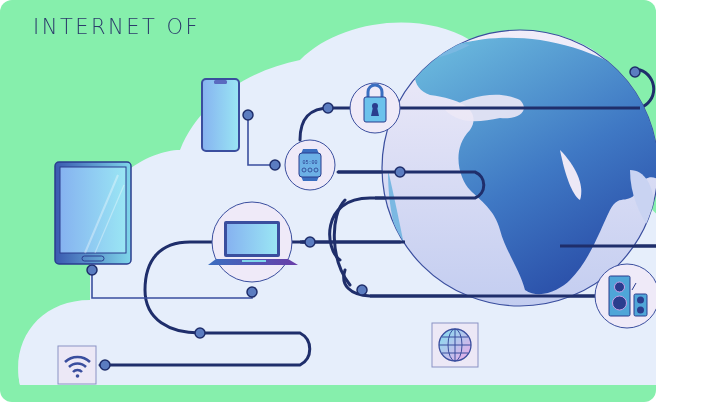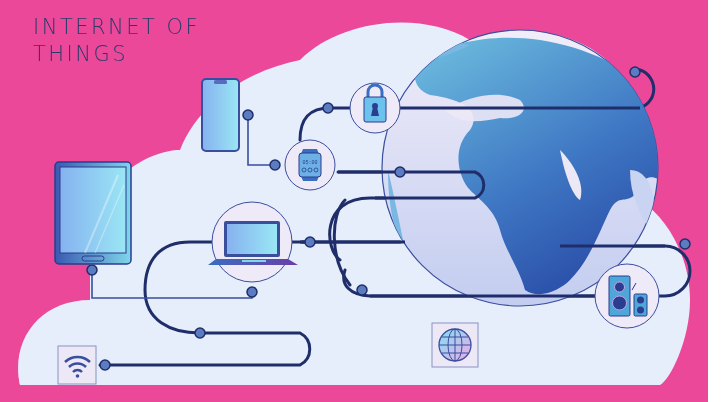--- a/index.html
+++ b/index.html
@@ -1,27 +1,26 @@
 <!DOCTYPE html>
 <html><head>
 <meta charset="utf-8">
 <style>
   html,body{margin:0;padding:0;background:#ffffff;}
-  .stage{position:relative;width:708px;height:402px;overflow:hidden;background:#ec4899;font-family:"Liberation Sans",sans-serif;}
+  .stage{position:relative;width:656px;height:402px;overflow:hidden;background:#86efac;font-family:"Liberation Sans",sans-serif;border-radius:12px;}
   .title{position:absolute;left:33px;top:14px;color:#2b3a6b;font-size:21px;letter-spacing:2.5px;line-height:27px;font-weight:normal;font-family:"DejaVu Sans",sans-serif;font-weight:300;}
   .title span{display:block;}
   svg.scene{position:absolute;left:0;top:0;}
 </style>
 </head>
 <body>
 
 <div class="stage">
   <div class="title">
     <span>INTERNET OF</span>
-    <span>THINGS</span>
   </div>
 
   <svg class="scene" width="721" height="402" viewBox="0 0 721 402" xmlns="http://www.w3.org/2000/svg">
     <defs>
       <linearGradient id="scr" x1="0" y1="0" x2="1" y2="0">
         <stop offset="0" stop-color="#86b2f0"></stop>
         <stop offset="1" stop-color="#9ae6f4"></stop>
       </linearGradient>
       <linearGradient id="frm" x1="0" y1="0" x2="1" y2="0">
         <stop offset="0" stop-color="#3a59b0"></stop>

